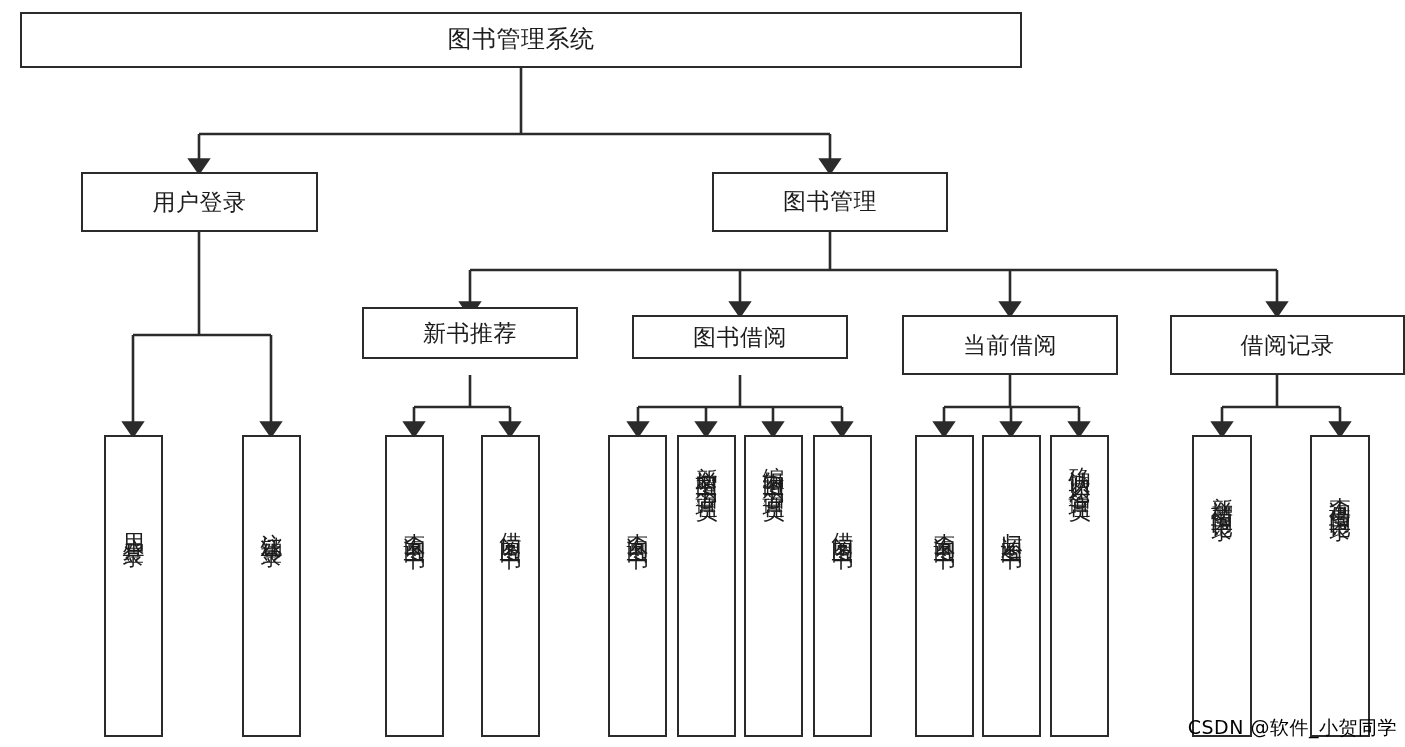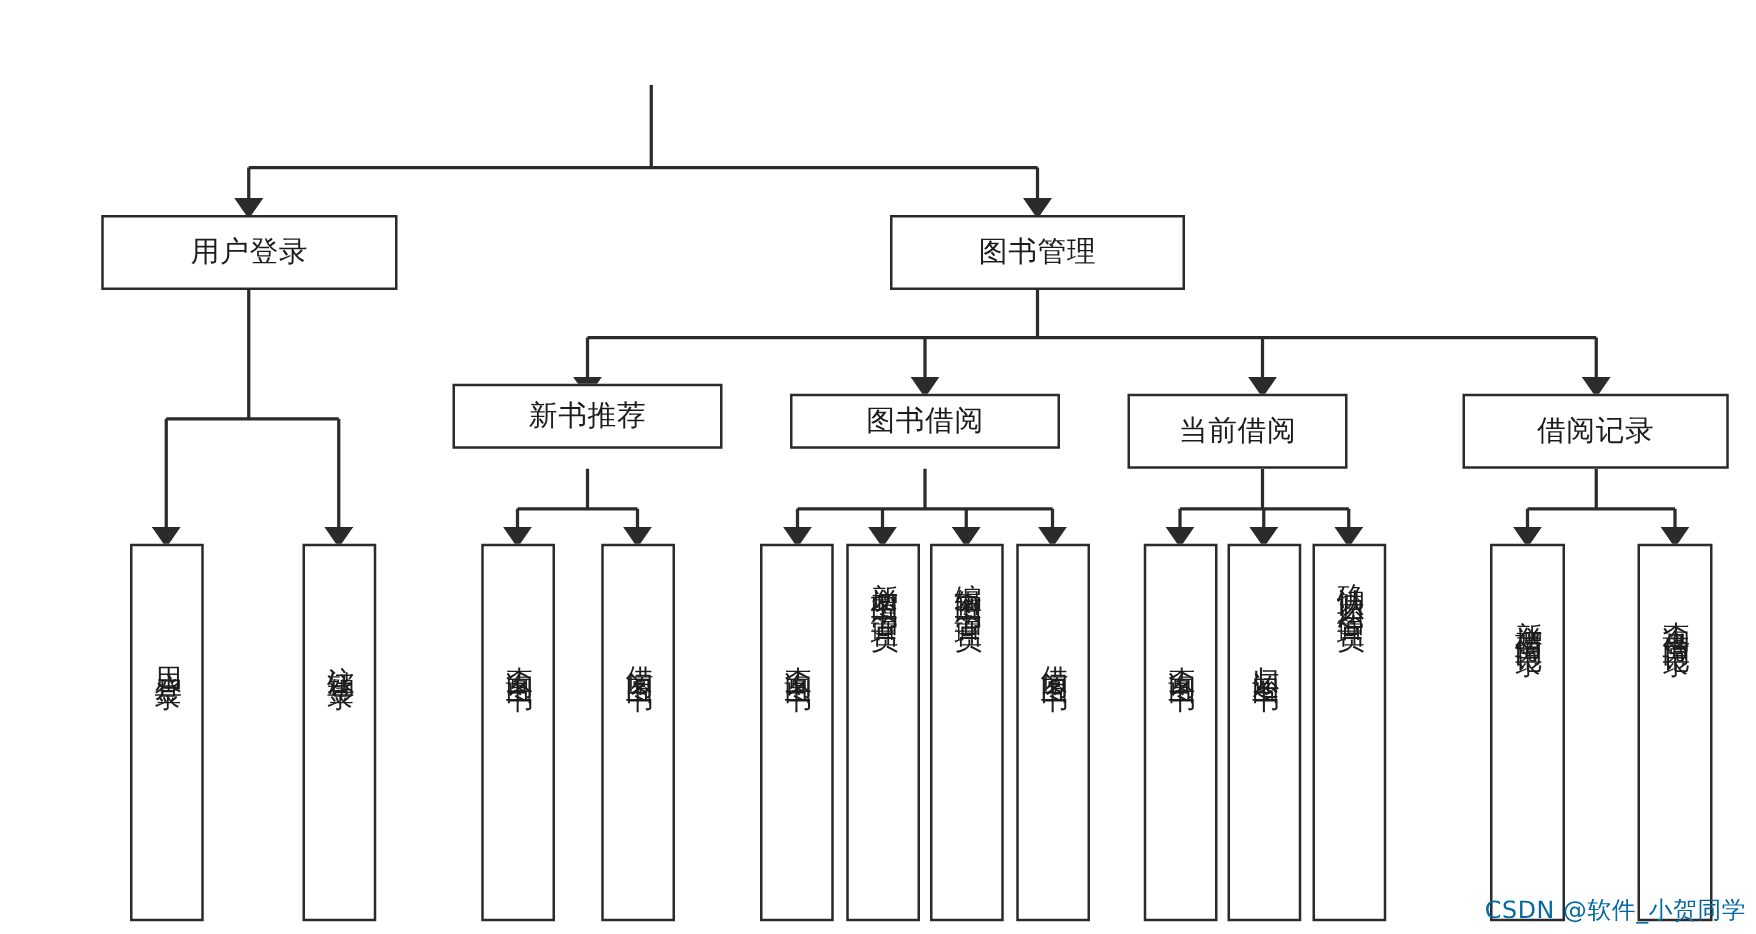--- a/index.html
+++ b/index.html
@@ -71,21 +71,21 @@
     margin-top: 12px;
   }
   .node.vert.midhigh .node-label {
     margin-top: 42px;
   }
   .watermark {
     position: absolute;
     right: 8px;
     bottom: 6px;
     font-size: 19px;
-    color: #0369a1;
+    color: #000000;
     letter-spacing: 0.5px;
     white-space: nowrap;
   }
 </style>
 </head>
 <body>
 
 <div id="diagram-root">
 
   <svg id="wire-layer" viewBox="0 0 1405 747" width="1405" height="747" xmlns="http://www.w3.org/2000/svg">
@@ -131,38 +131,41 @@
       <path d="M1011,407 L1011,427" marker-end="url(#arrowhead)"></path>
       <path d="M1079,407 L1079,427" marker-end="url(#arrowhead)"></path>
 
       <path d="M1277,375 L1277,407"></path>
       <path d="M1222,407 L1340,407"></path>
       <path d="M1222,407 L1222,427" marker-end="url(#arrowhead)"></path>
       <path d="M1340,407 L1340,427" marker-end="url(#arrowhead)"></path>
     </g>
   </svg>
 
+  <div class="node horiz root" style="left:20px; top:12px; width:1002px; height:56px;">
+    <span class="node-label">图书管理系统</span>
+  </div>
 
   <div class="node horiz" style="left:81px; top:172px; width:237px; height:60px;">
     <span class="node-label">用户登录</span>
   </div>
   <div class="node horiz" style="left:712px; top:172px; width:236px; height:60px;font-family:Liberation Serif, serif;">
     <span class="node-label">图书管理</span>
   </div>
 
   <div class="node horiz" style="left:362px; top:307px; width:216px; height:52px;">
     <span class="node-label">新书推荐</span>
   </div>
   <div class="node horiz" style="left:632px; top:315px; width:216px; height:44px;">
     <span class="node-label">图书借阅</span>
   </div>
-  <div class="node horiz" style="left:902px; top:315px; width:176px; height:60px;">
+  <div class="node horiz" style="left:902px; top:315px; width:216px; height:60px;">
     <span class="node-label">当前借阅</span>
   </div>
-  <div class="node horiz" style="left:1170px; top:315px; width:213px; height:60px;">
+  <div class="node horiz" style="left:1170px; top:315px; width:235px; height:60px;">
     <span class="node-label">借阅记录</span>
   </div>
 
   <div class="node vert mid" style="left:104px; top:435px; width:59px; height:302px;">
     <span class="node-label">用户登录</span>
   </div>
   <div class="node vert mid" style="left:242px; top:435px; width:59px; height:302px;">
     <span class="node-label">注销登录</span>
   </div>
 

